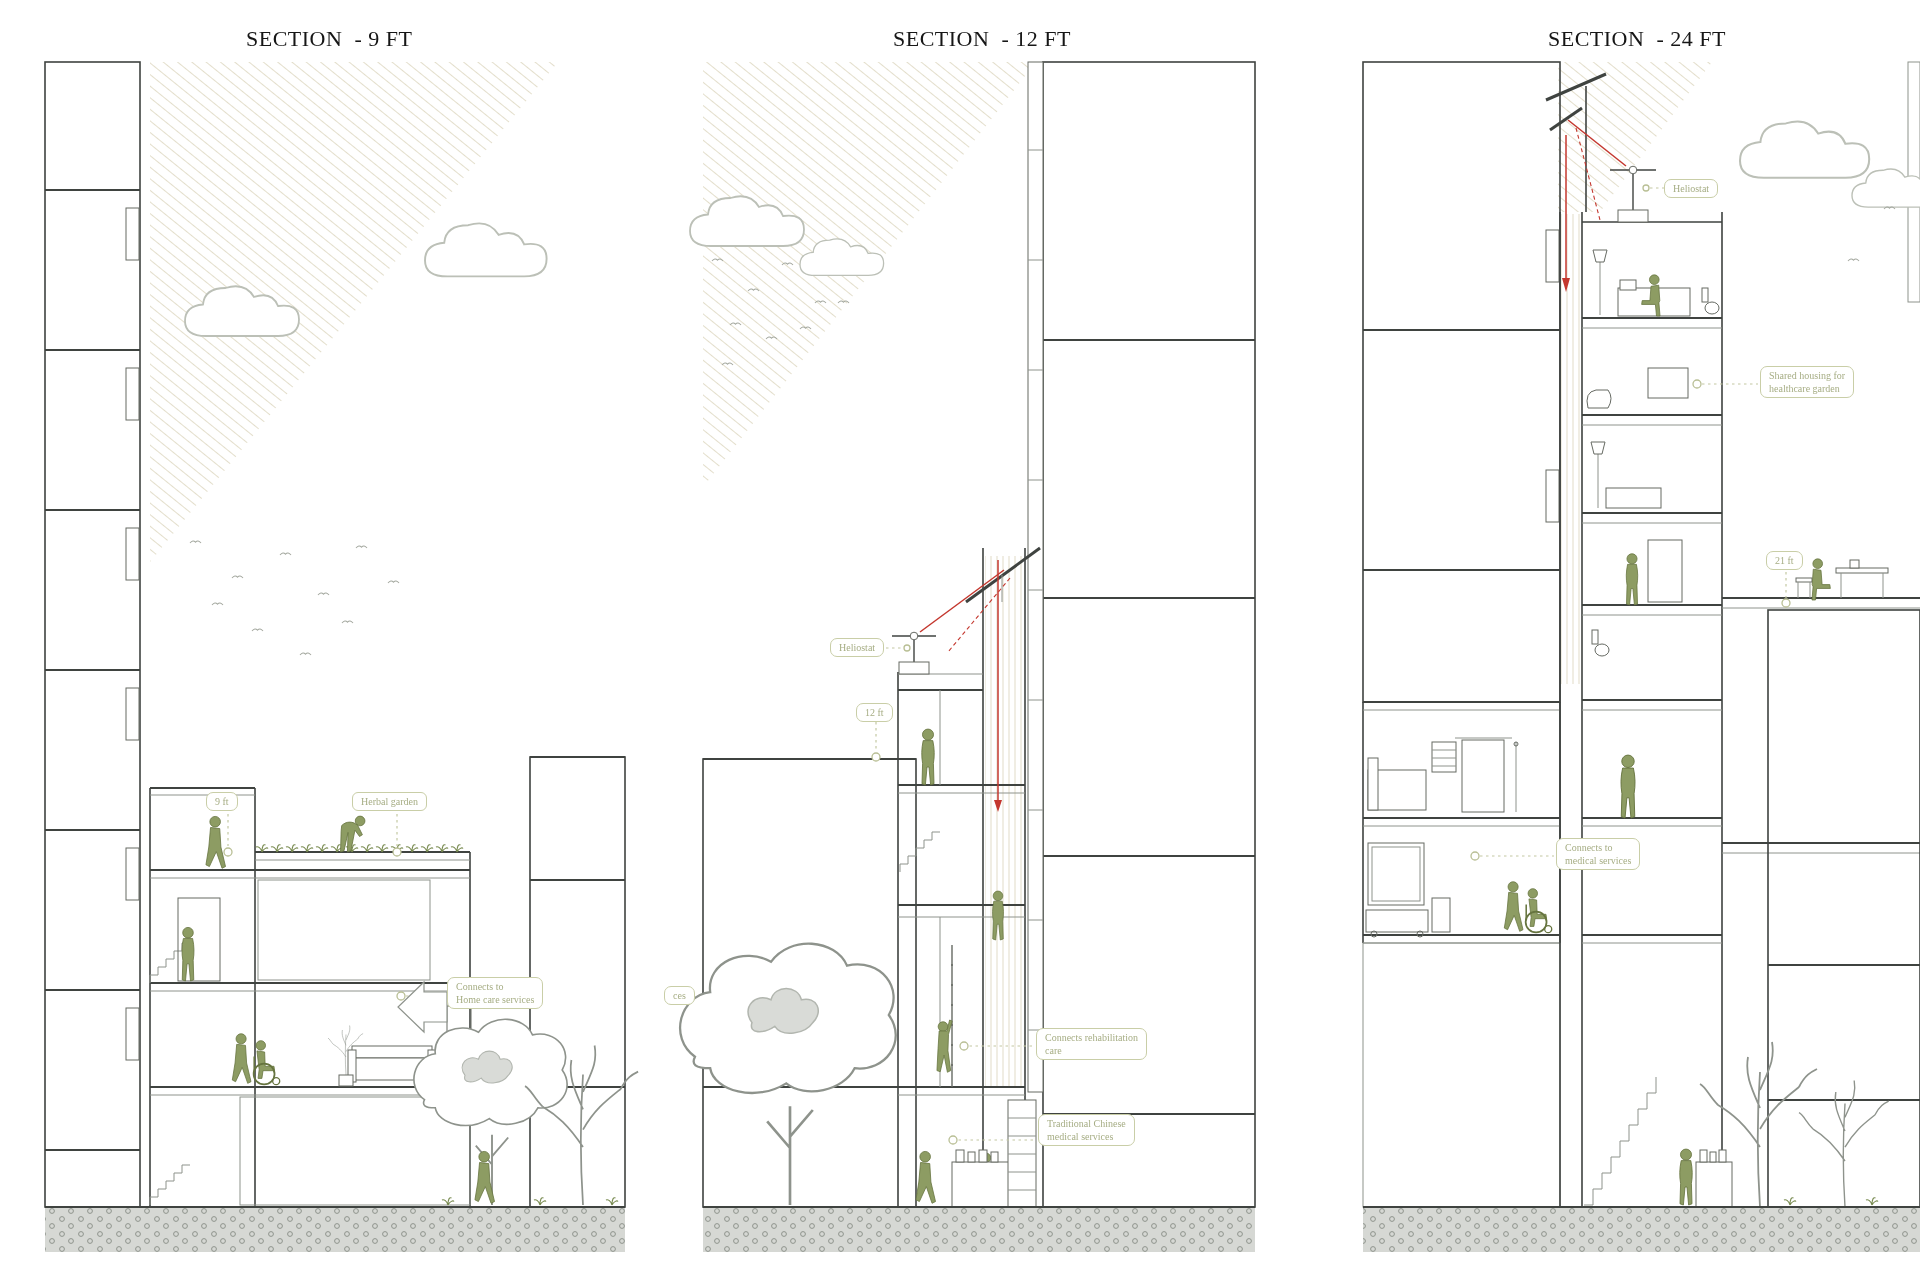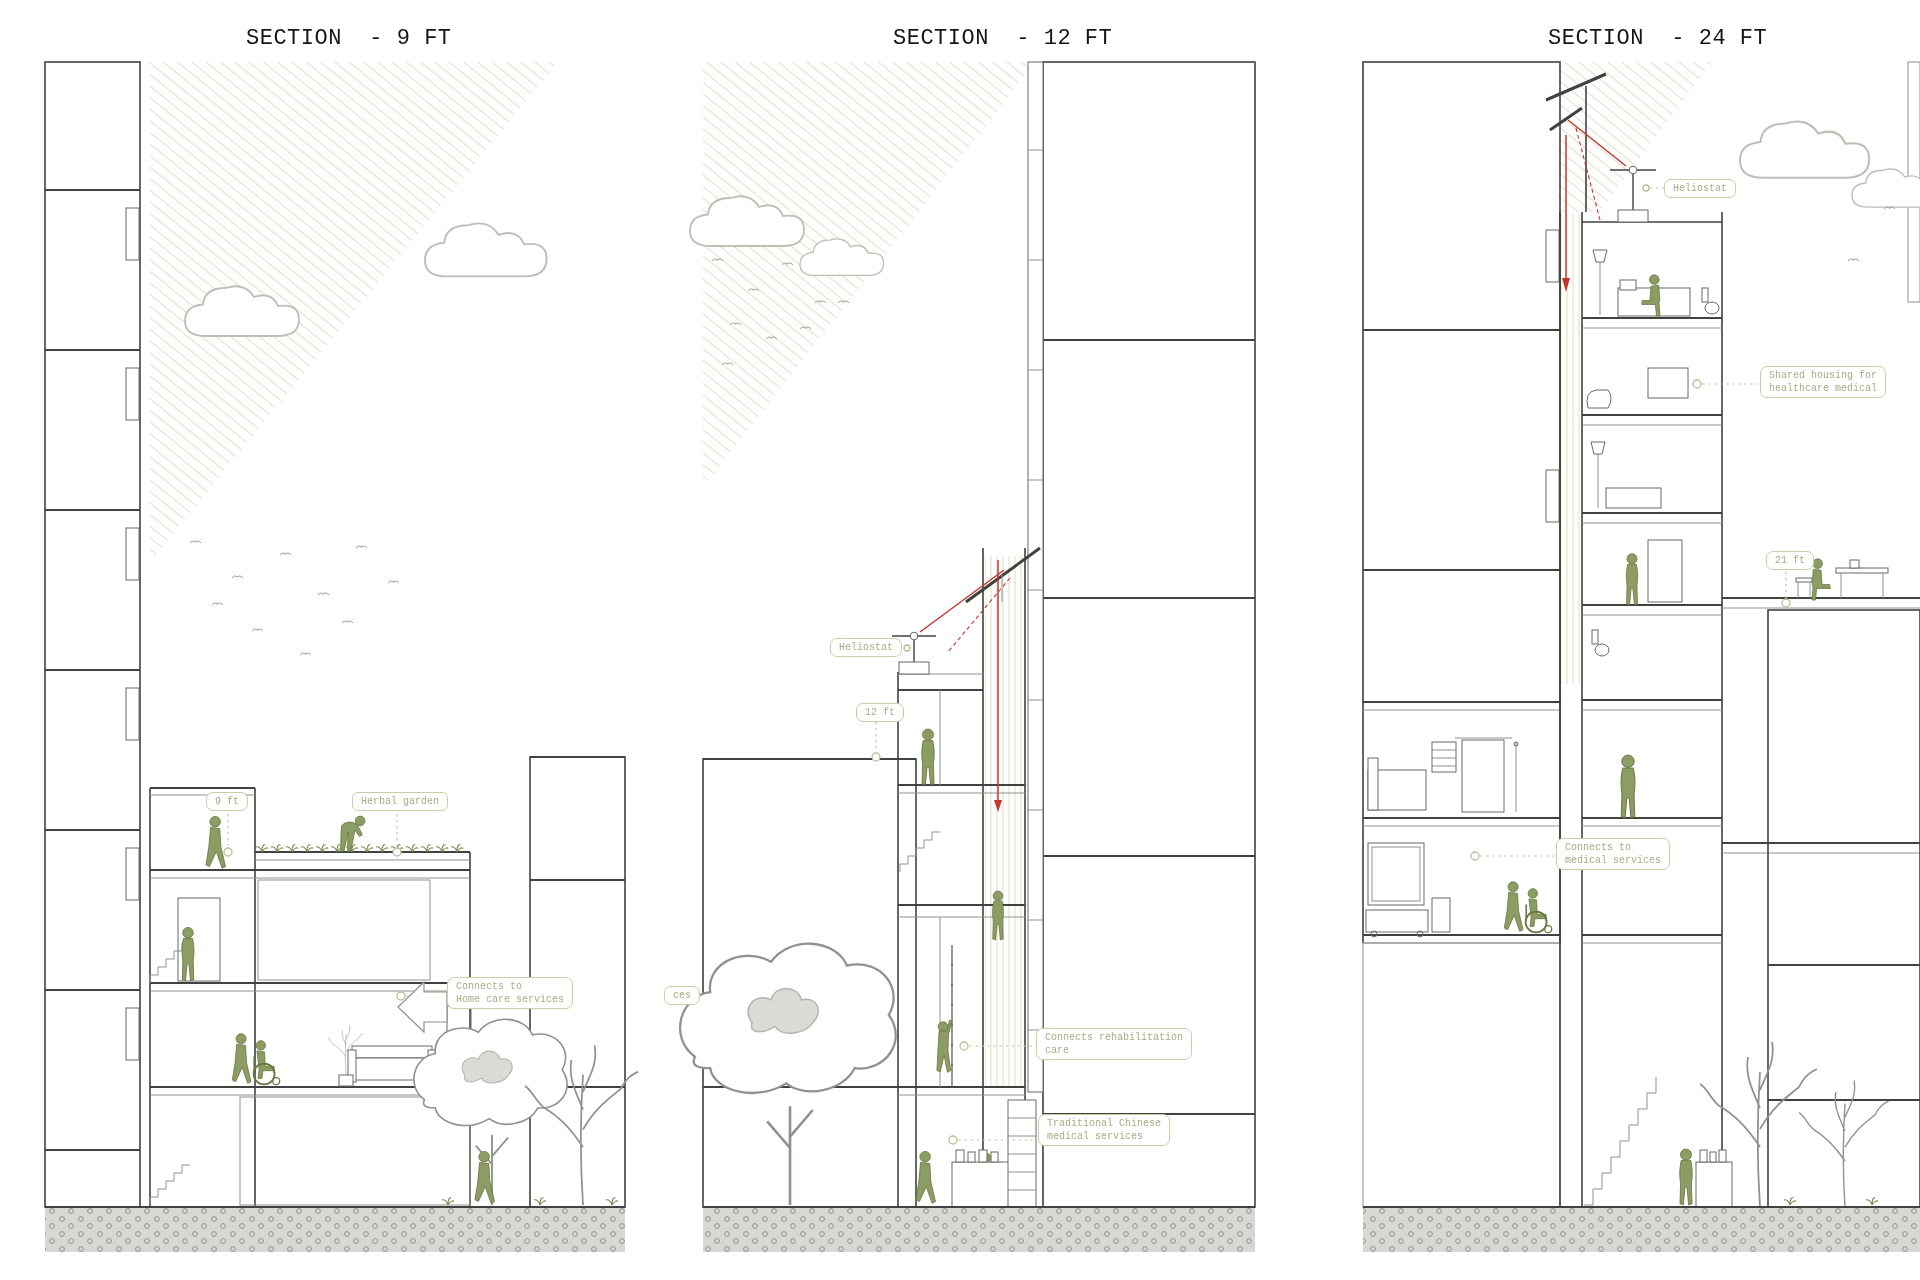--- a/index.html
+++ b/index.html
@@ -1,17 +1,17 @@
 <!DOCTYPE html>
 <html><head>
 <meta charset="utf-8">
 <style>
   html,body{margin:0;padding:0;background:#fff;}
   #stage{position:relative;width:1920px;height:1280px;background:#fff;overflow:hidden;
-         font-family:Liberation Mono, monospace;}
+         font-family:Liberation Serif, serif;}
   .sec-title{position:absolute;font-size:22px;color:#161616;letter-spacing:.5px;white-space:pre;}
   .lbl{position:absolute;background:#fff;border:1.5px solid #c9cea7;border-radius:7px;
        color:#a6ad84;font-size:10px;line-height:1.3;padding:2px 8px;white-space:nowrap;}
   .lbl.center{text-align:center;}
   svg{position:absolute;left:0;top:0;}
   .wall{stroke:#3f4340;stroke-width:1.6;fill:none;}
   .slab{stroke:#3f4340;stroke-width:2.2;fill:none;}
   .thin{stroke:#8e938c;stroke-width:1;fill:none;}
   .ln{fill:#fff;stroke:#666a63;stroke-width:1;}
   .ln2{fill:none;stroke:#666a63;stroke-width:1;}
@@ -388,21 +388,21 @@
 </div>
 <div class="lbl" style="left:1038px;top:1114px;">
   <div>Traditional Chinese</div>
   <div>medical services</div>
 </div>
 <div class="lbl" style="left:664px;top:986px;">ces</div>
 
 <div class="lbl" style="left:1664px;top:179px;">Heliostat</div>
 <div class="lbl" style="left:1760px;top:366px;">
   <div>Shared housing for</div>
-  <div>healthcare medical</div>
+  <div>healthcare garden</div>
 </div>
 <div class="lbl center" style="left:1766px;top:551px;">21 ft</div>
 <div class="lbl" style="left:1556px;top:838px;">
   <div>Connects to</div>
   <div>medical services</div>
 </div>
 
 </div>
 
 </body></html>

